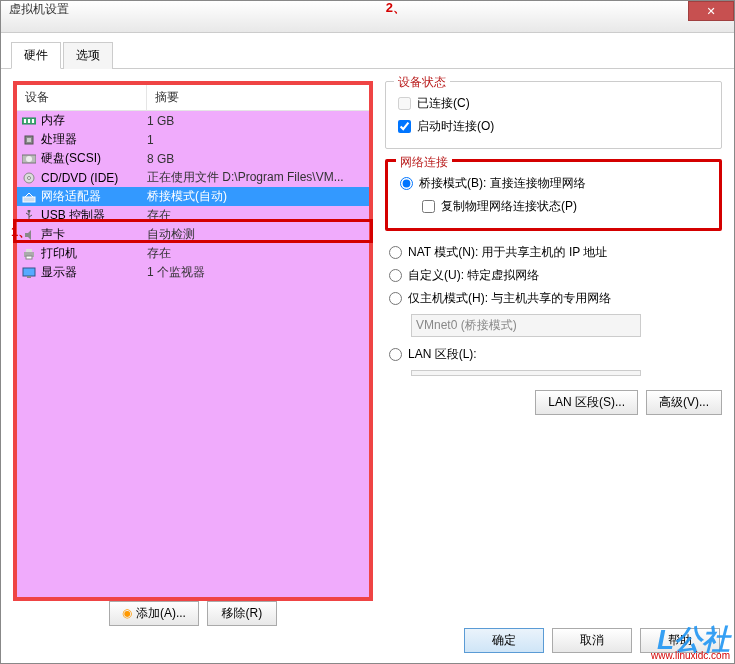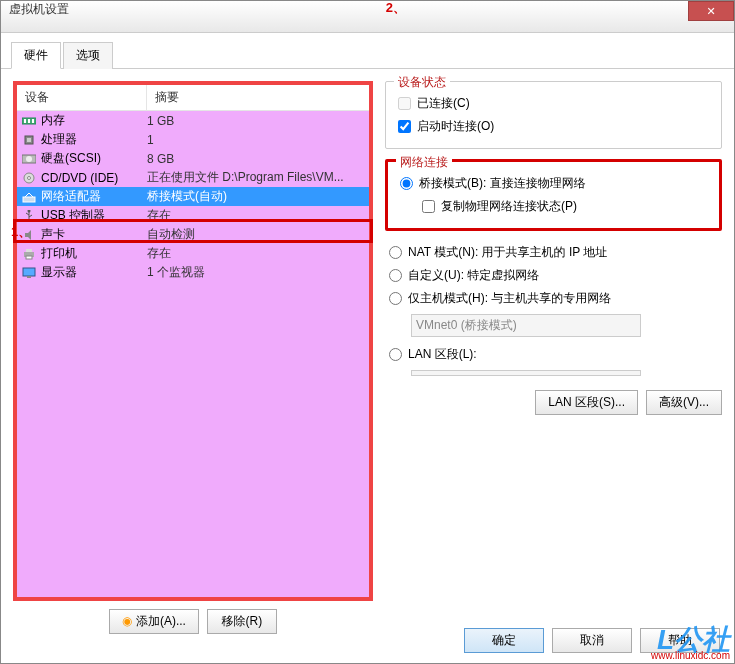--- a/index.html
+++ b/index.html
@@ -17,21 +17,21 @@
 .hdr{display:flex;background:#fff;border-bottom:1px solid #e5e5e5}
 .hdr .c{padding:4px 8px;font-weight:normal;color:#333}
 .hdr .c1{width:130px;border-right:1px solid #e5e5e5}
 .hdr .c2{flex:1}
 .row{display:flex;align-items:center;padding:2px 4px;height:19px;cursor:default}
 .row .ic{width:16px;height:14px;margin-right:4px;display:flex;align-items:center;justify-content:center}
 .row .c1{width:126px;display:flex;align-items:center}
 .row .c2{flex:1;color:#333;white-space:nowrap;overflow:hidden;text-overflow:ellipsis}
 .row.sel{background:#3399ff;color:#fff}
 .row.sel .c2{color:#fff}
-.btns{display:flex;gap:8px;justify-content:center;margin-top:8px}
+.btns{display:flex;gap:8px;justify-content:center;margin-top:0}
 .btn{padding:3px 12px;border:1px solid #aaa;background:linear-gradient(#fff,#e8e8e8);cursor:pointer;border-radius:0;min-width:70px;text-align:center}
 .right{flex:1;display:flex;flex-direction:column;gap:10px}
 .group{border:1px solid #ccc;padding:10px 12px;position:relative;border-radius:2px}
 .group .gt{position:absolute;top:-8px;left:8px;background:#fff;padding:0 4px;color:#b91c1c}
 .group.red{border:3px solid #d40000}
 .chk,.rad{display:flex;align-items:center;gap:6px;padding:3px 0}
 .chk input,.rad input{margin:0}
 .sub{margin-left:22px}
 .sel-box{width:230px;padding:2px 4px;border:1px solid #ccc;background:#f5f5f5;color:#888;margin-left:22px;margin-top:4px}
 .right-btns{display:flex;gap:8px;justify-content:flex-end;margin-top:4px}

